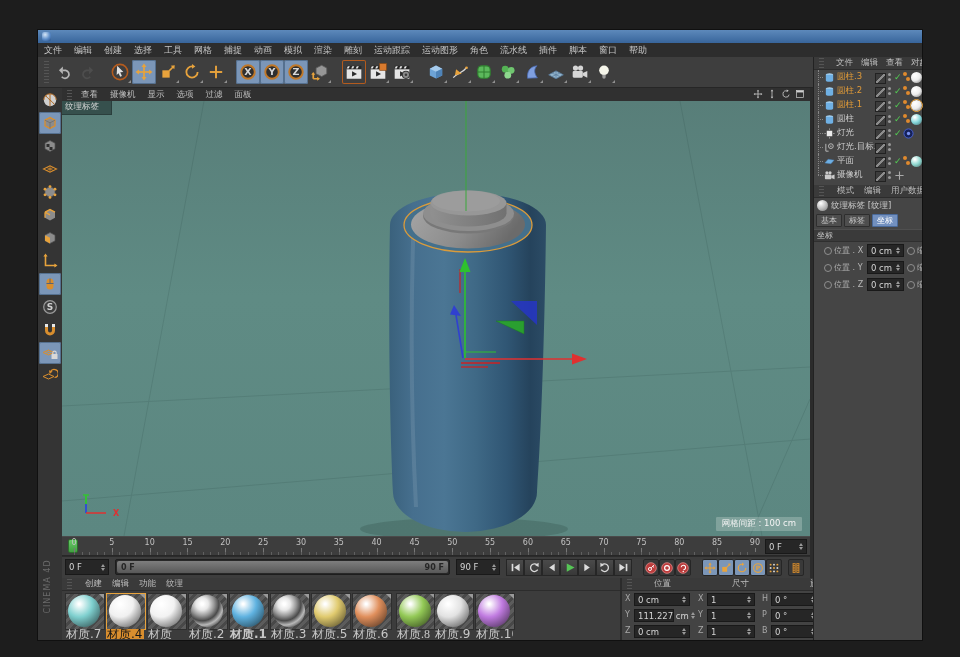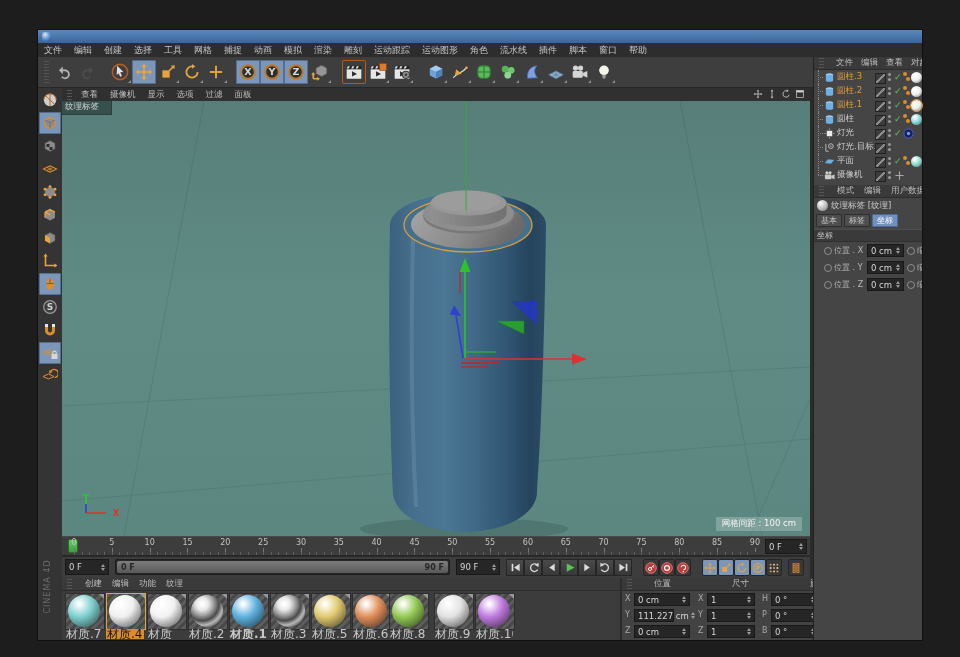--- a/index.html
+++ b/index.html
@@ -822,21 +822,21 @@
               <div class="ball" style="background: radial-gradient(circle at 35% 28%, rgb(255, 255, 255) 3%, rgb(224, 202, 110) 42%, rgb(123, 111, 61) 80%, rgb(78, 71, 39) 100%);"></div>
             </div>
             <div class="lbl">材质.5</div>
           </div>
           <div class="mcell" style="left: 290px;">
             <div class="sw">
               <div class="ball" style="background: radial-gradient(circle at 35% 28%, rgb(255, 255, 255) 3%, rgb(224, 143, 92) 42%, rgb(123, 79, 51) 80%, rgb(78, 50, 32) 100%);"></div>
             </div>
             <div class="lbl">材质.6</div>
           </div>
-          <div class="mcell" style="left: 327px;">
+          <div class="mcell" style="left: 334px; font-family: Liberation Serif, serif;">
             <div class="sw">
               <div class="ball" style="background: radial-gradient(circle at 35% 28%, rgb(255, 255, 255) 3%, rgb(147, 201, 86) 42%, rgb(81, 111, 47) 80%, rgb(51, 70, 30) 100%);"></div>
             </div>
             <div class="lbl">材质.8</div>
           </div>
           <div class="mcell" style="left: 372px;">
             <div class="sw">
               <div class="ball" style="background: radial-gradient(circle at 35% 28%, rgb(255, 255, 255) 3%, rgb(226, 226, 226) 42%, rgb(124, 124, 124) 80%, rgb(79, 79, 79) 100%);"></div>
             </div>
             <div class="lbl">材质.9</div>

